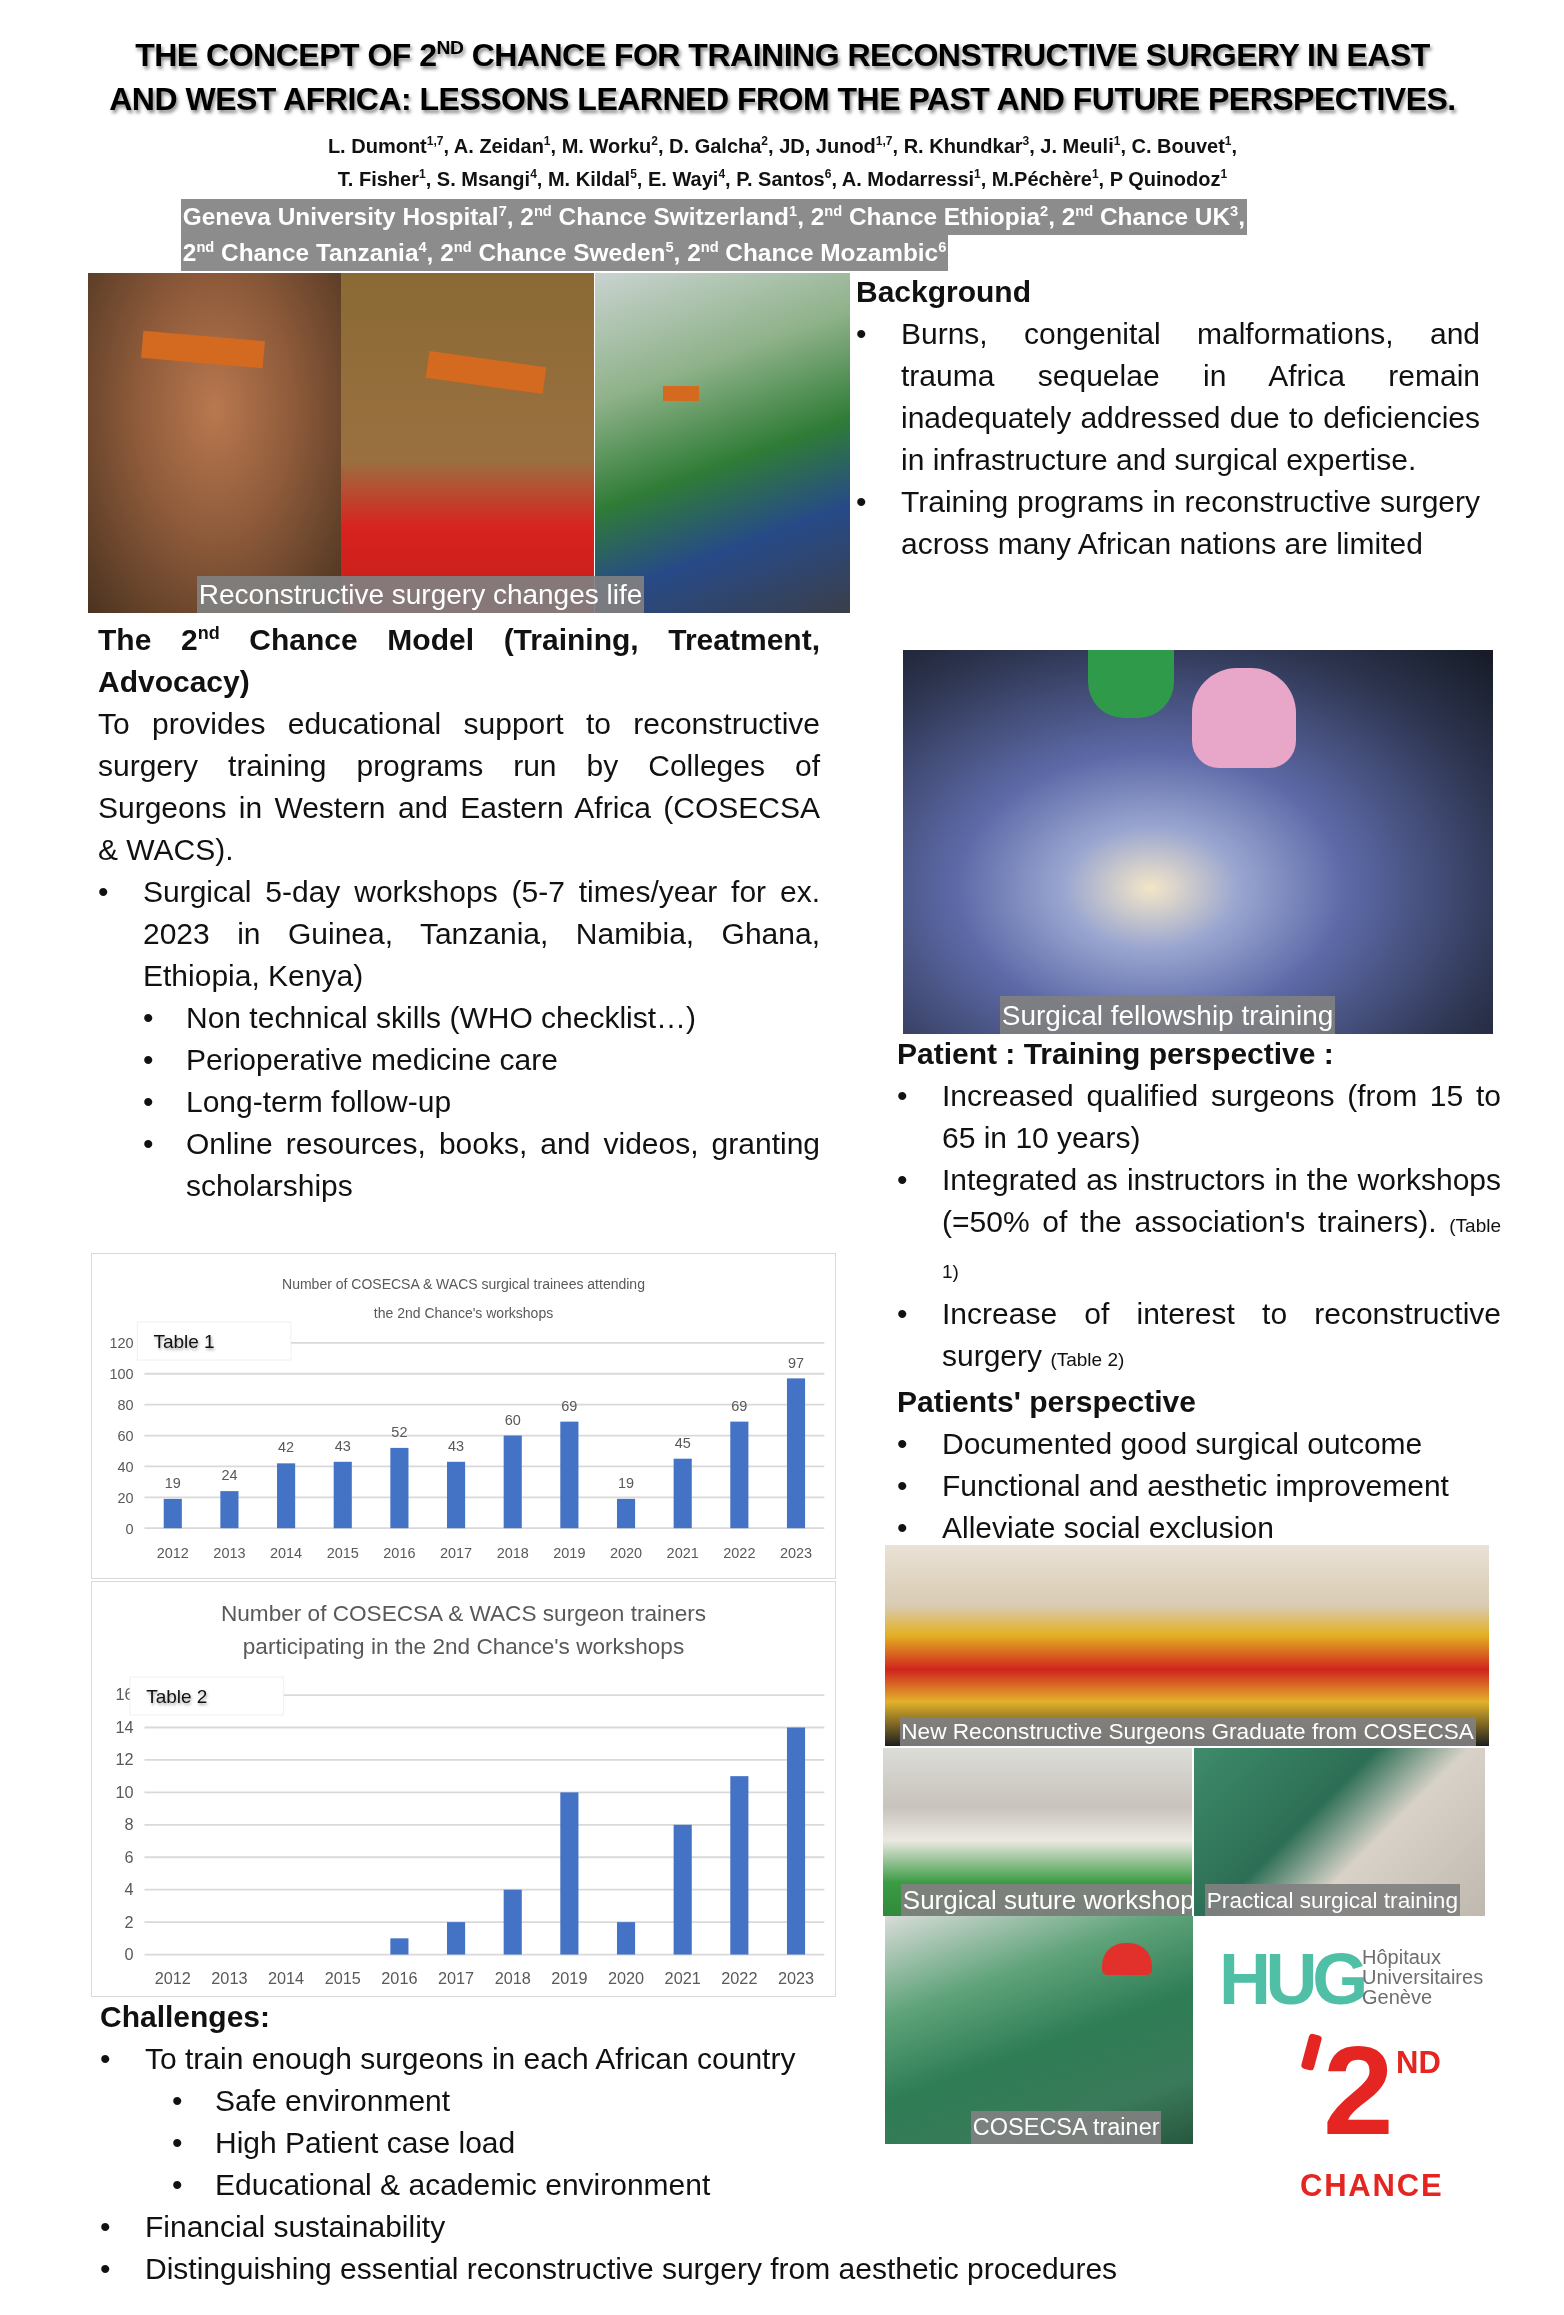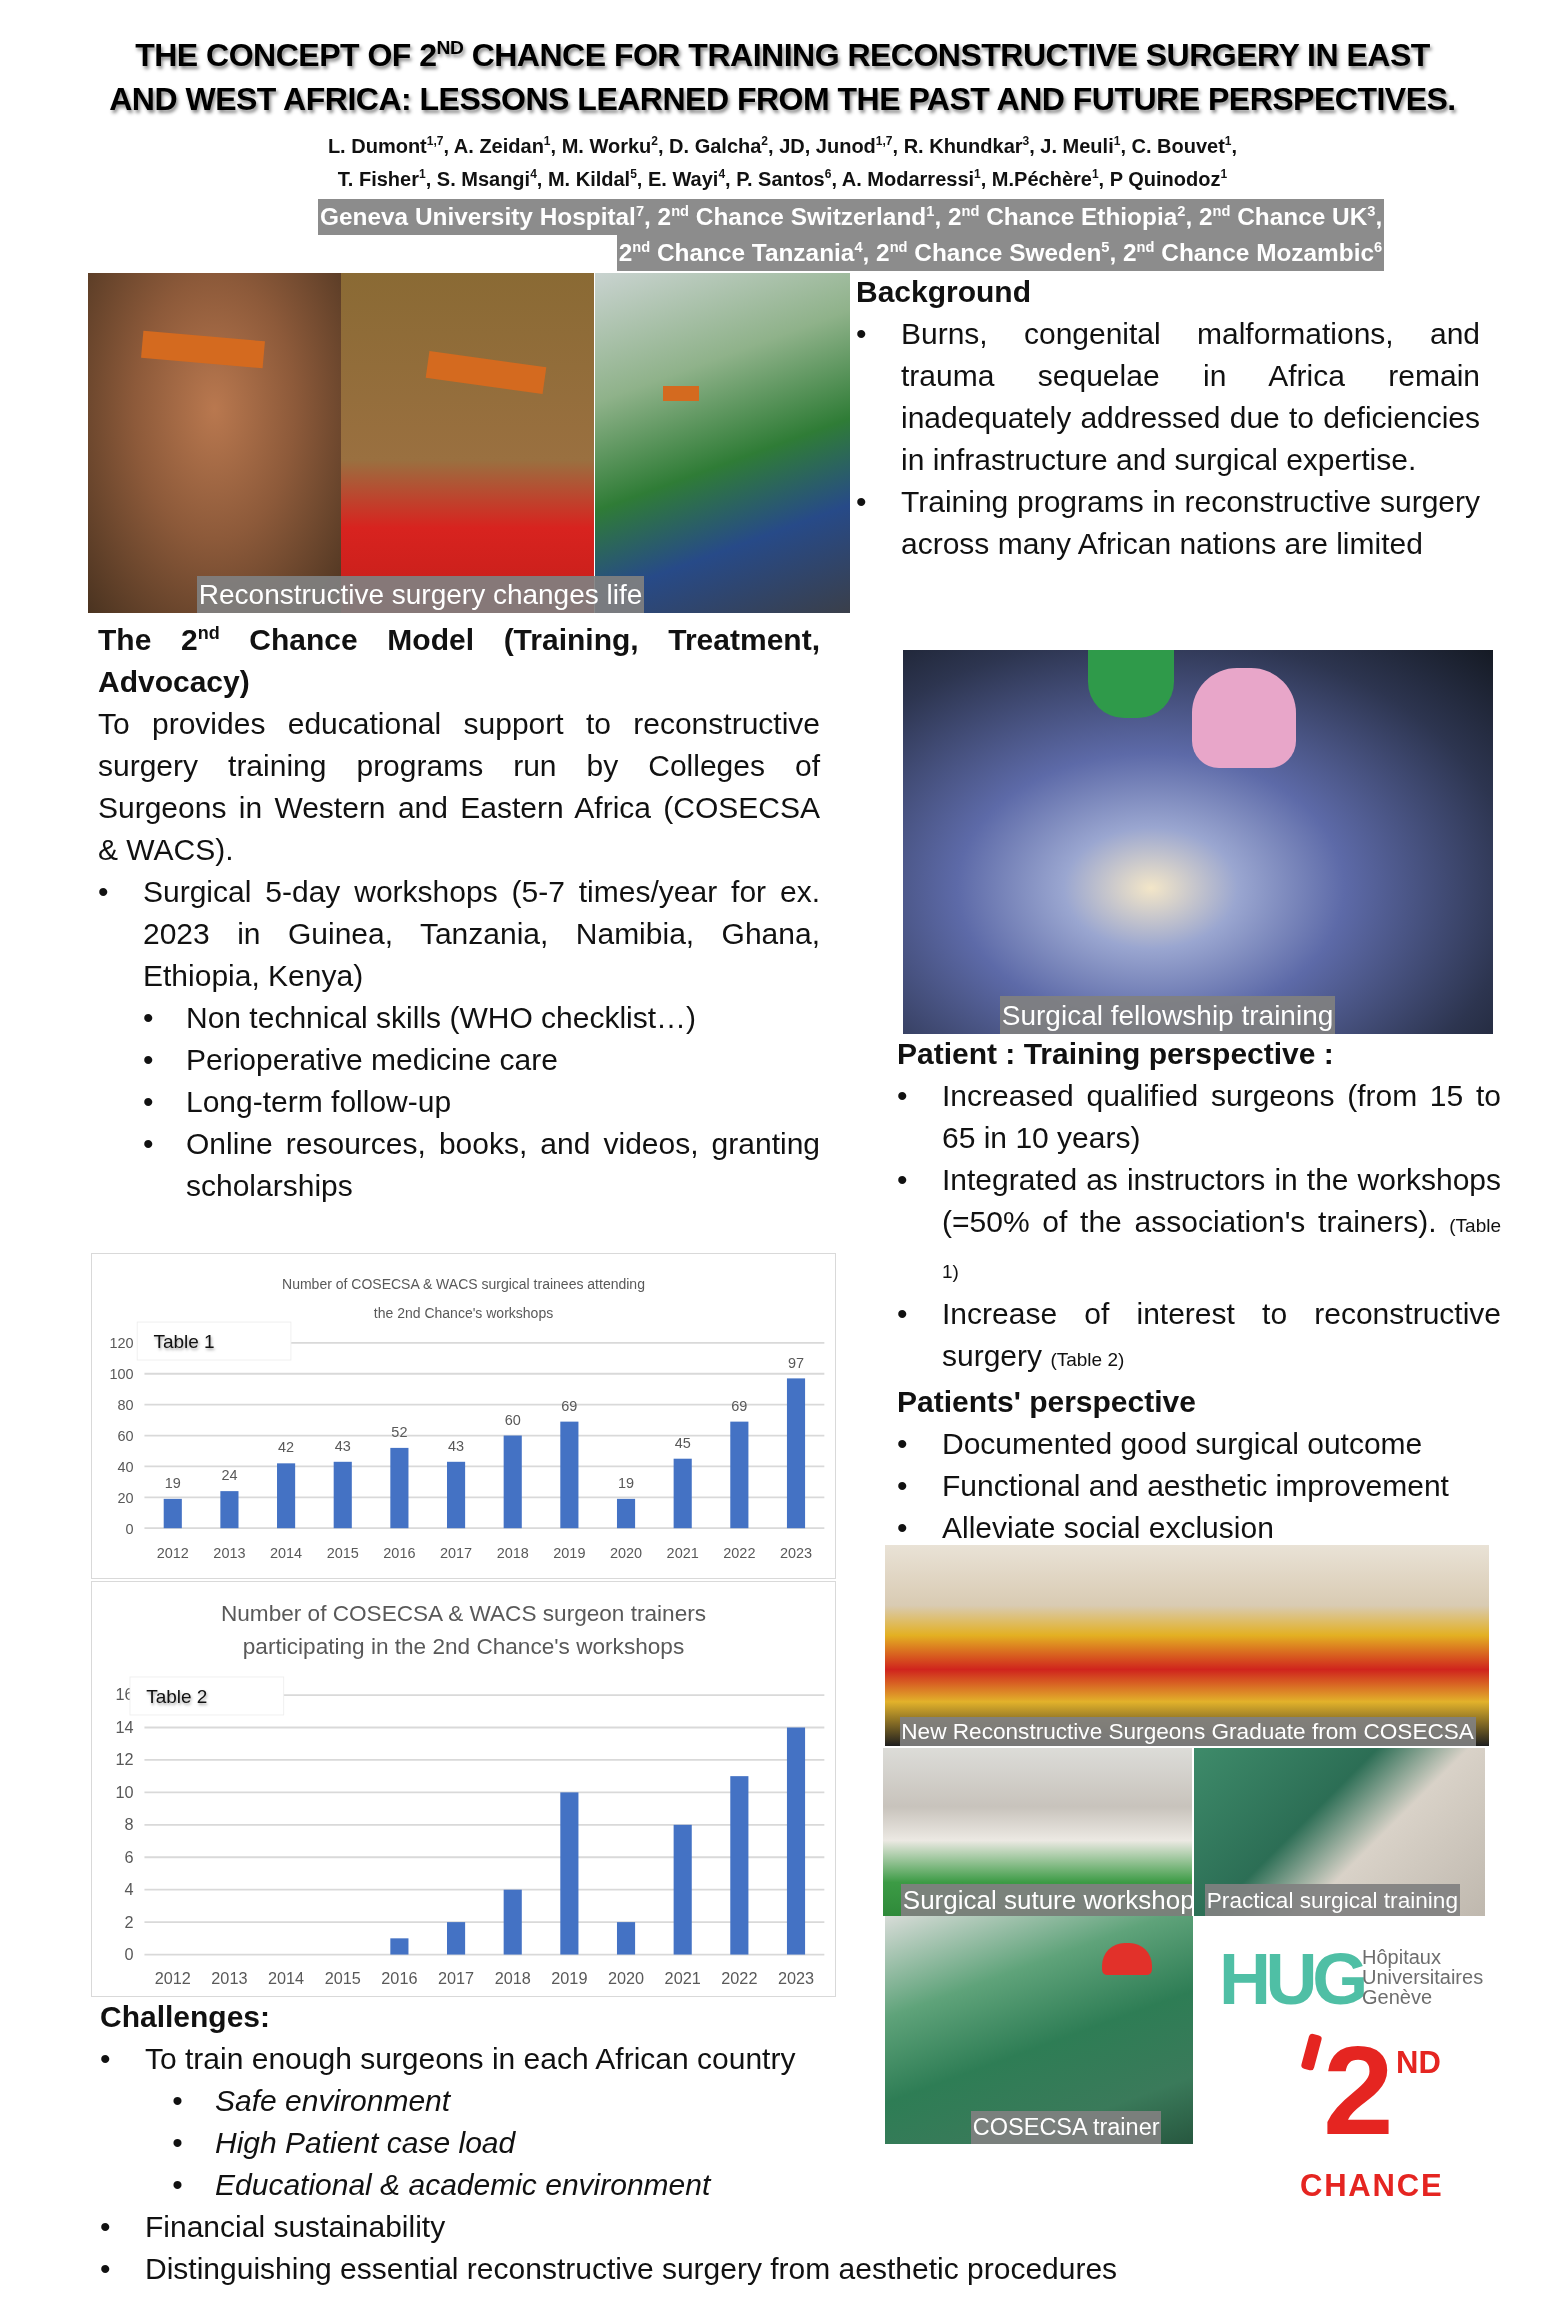--- a/index.html
+++ b/index.html
@@ -3,21 +3,21 @@
 <meta charset="utf-8">
 <style>
   * { box-sizing: border-box; margin: 0; padding: 0; }
   body { width: 1565px; height: 2316px; background: #ffffff; position: relative; overflow: hidden;
          font-family: "Liberation Sans", sans-serif; color: #111; }
   .abs { position: absolute; }
   .title { left: 36px; width: 1493px; text-align: center; font-weight: bold; font-size: 32px; letter-spacing: -0.5px;
            text-shadow: 1.8px 2.7px 3.6px rgba(0,0,0,0.45); color: #000; line-height: 43px; }
   .authors { left: 36px; width: 1493px; text-align: center; font-weight: bold; font-size: 20px; line-height: 33px; }
   sup { font-size: 0.6em; vertical-align: super; line-height: 0; }
-  .affil { left: 181px; width: 1203px; text-align: right; }
+  .affil { left: 181px; width: 1203px; text-align: left; }
   .affil span.line { display: inline-block; background: #8c8c8c; color: #fff; font-weight: bold; font-size: 24.4px;
                      line-height: 36px; padding: 0 1.8px; }
   .photo { position: absolute; overflow: hidden; }
   .caption { position: absolute; background: rgba(128,128,128,0.92); color: #fff; white-space: nowrap; }
   .body-text { font-size: 30px; line-height: 42px; text-align: justify; }
   .h { font-weight: bold; font-size: 30px; line-height: 42px; }
   ul.b { list-style: none; }
   ul.b li { position: relative; padding-left: 45px; text-align: justify; }
   ul.b li::before { content: "•"; position: absolute; left: 0; }
   ul.b ul.b li { padding-left: 43px; }
@@ -176,21 +176,21 @@
       <text x="778.6666666666666" y="445" text-anchor="middle" font-size="18" fill="#595959">2023</text>
       <rect x="42" y="105" width="170" height="42" fill="#ffffff" stroke="#eeeeee"></rect>
       <text x="60" y="134" font-size="21" fill="#111" style="text-shadow:1px 2px 3px rgba(0,0,0,0.35)">Table 2</text>
     </svg>
 </div>
 
 <div class="abs" style="left:100px; top:1996px; width:1140px; font-size:30px; line-height:42px;">
   <div class="h">Challenges:</div>
   <ul class="b tight">
     <li><span>To train enough surgeons in each African country</span>
-      <ul class="b tight" id="chal-sub" style="padding-left:27px;font-style:italic;">
+      <ul class="b tight" id="chal-sub" style="padding-left:27px;">
           <li>Safe environment</li>
           <li>High Patient case load</li>
           <li>Educational &amp; academic environment</li>
         </ul>
     </li>
     <li>Financial sustainability</li>
     <li>Distinguishing essential reconstructive surgery from aesthetic procedures</li>
   </ul>
 </div>
 

